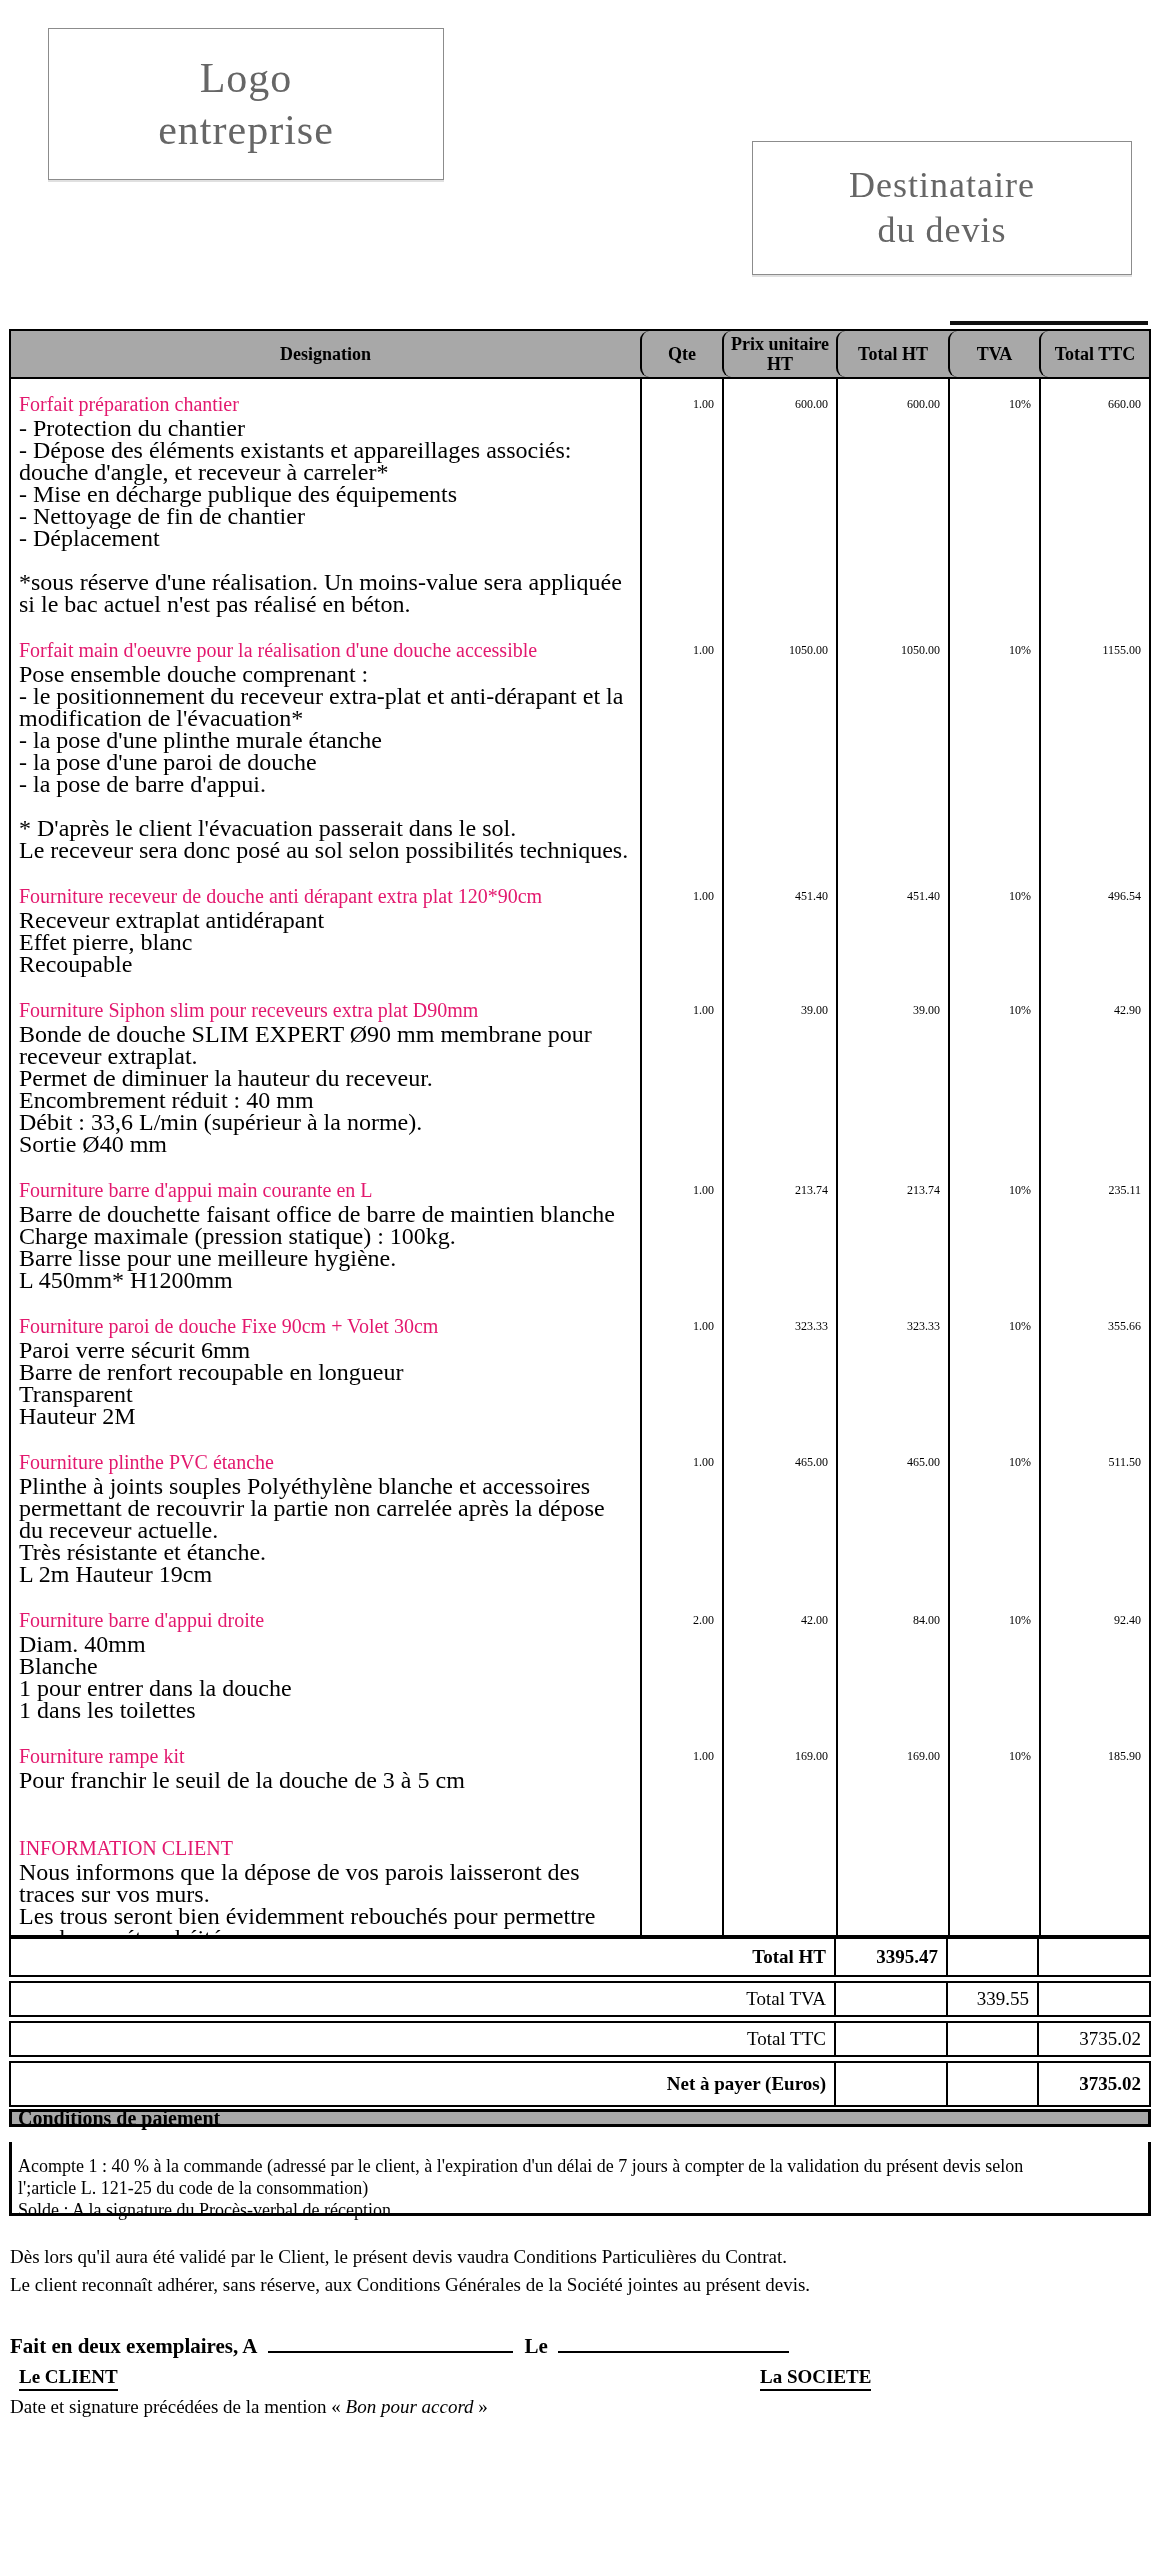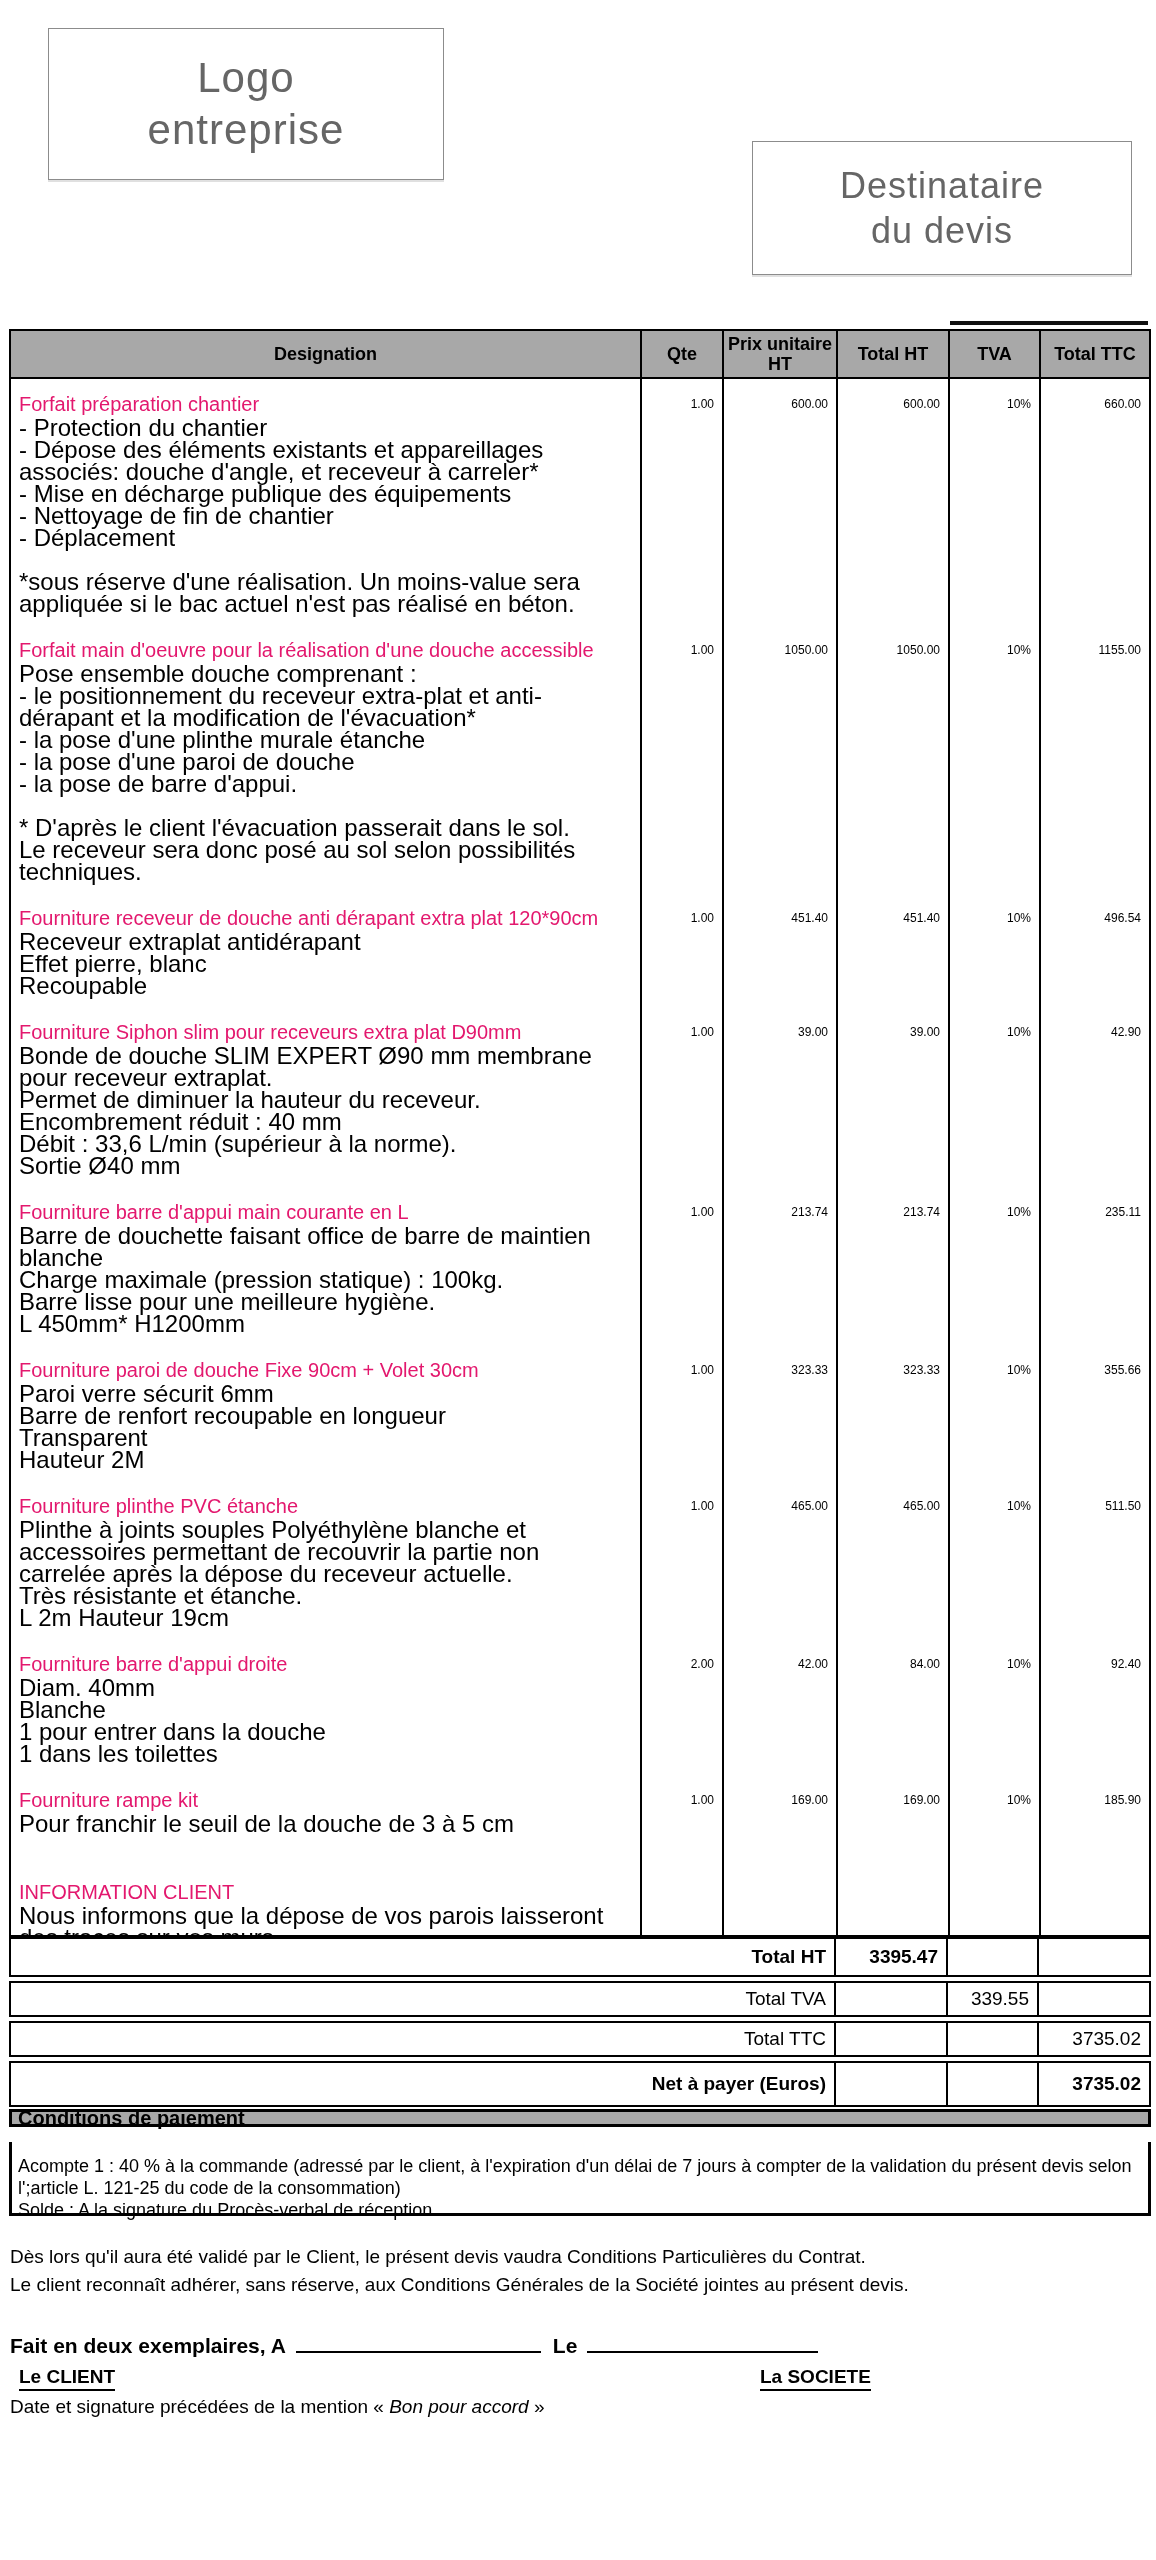--- a/index.html
+++ b/index.html
@@ -1,39 +1,39 @@
 <!DOCTYPE html>
 <html><head>
 <meta charset="utf-8">
 <style>
   html,body{margin:0;padding:0;background:#fff;}
   .page{
     position:relative;width:1156px;height:2560px;background:#ffffff;
-    font-family:Liberation Sans, sans-serif;color:#000;overflow:hidden;
+    font-family:Liberation Serif, serif;color:#000;overflow:hidden;
   }
   
   .topbox{
     position:absolute;border:1px solid #8c8c8c;display:flex;align-items:center;justify-content:center;
     text-align:center;color:#666;background:#fff;box-shadow:0 2px 0 rgba(0,0,0,0.12);
   }
   .logo-box{left:48px;top:28px;width:394px;height:150px;font-size:42px;line-height:1.25;letter-spacing:1px;}
   .recipient-box{left:752px;top:141px;width:378px;height:132px;font-size:36px;line-height:1.25;letter-spacing:1px;}
   .topbox .boxtext{white-space:pre-line;}
   
   .pre-table-line{position:absolute;left:950px;top:321px;width:198px;height:4px;background:#111;}
   
   .quote-table{position:absolute;left:9px;top:329px;width:1142px;}
   .table-header{
     display:grid;grid-template-columns:629px 82px 114px 112px 91px 1fr;
     height:50px;background:#a8a8a8;border:2px solid #000;box-sizing:border-box;
     font-weight:bold;font-size:18px;line-height:20px;
   }
   .table-header .hcell{
     display:flex;align-items:center;justify-content:center;text-align:center;
-    white-space:pre-line;border-left:2px solid #000;
+    white-space:pre-line;border-left:2px solid #000;border-radius:9px;
   }
   .table-header .hcell0{border-left:none;}
   .table-body{
     position:relative;border:2px solid #000;border-top:none;box-sizing:border-box;
     height:1558px;overflow:hidden;background:#fff;
   }
   .vline{position:absolute;top:0;bottom:0;width:2px;background:#000;}
   .item{position:relative;width:629px;padding-bottom:22px;}
   .item:first-child{padding-top:12px;}
   .item:first-child .nums{top:12px;}

